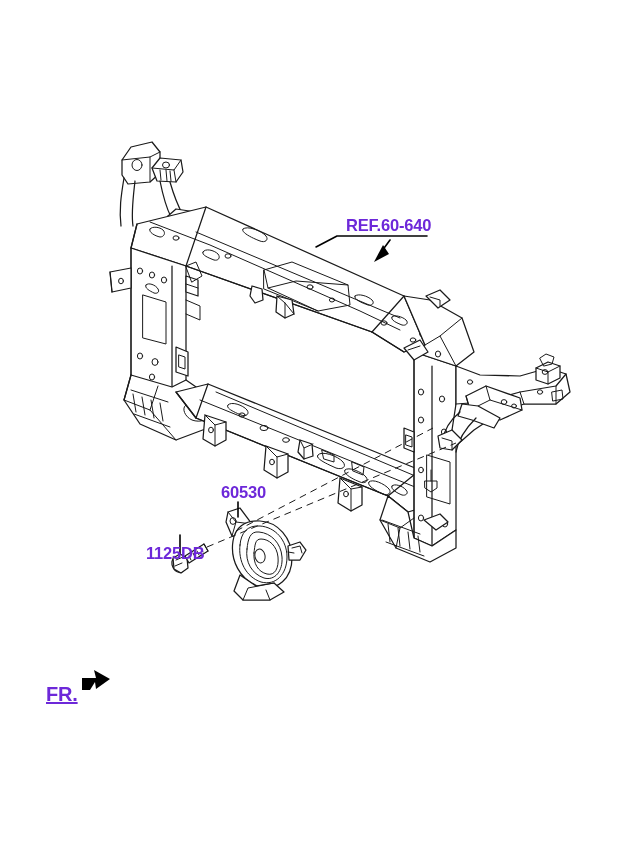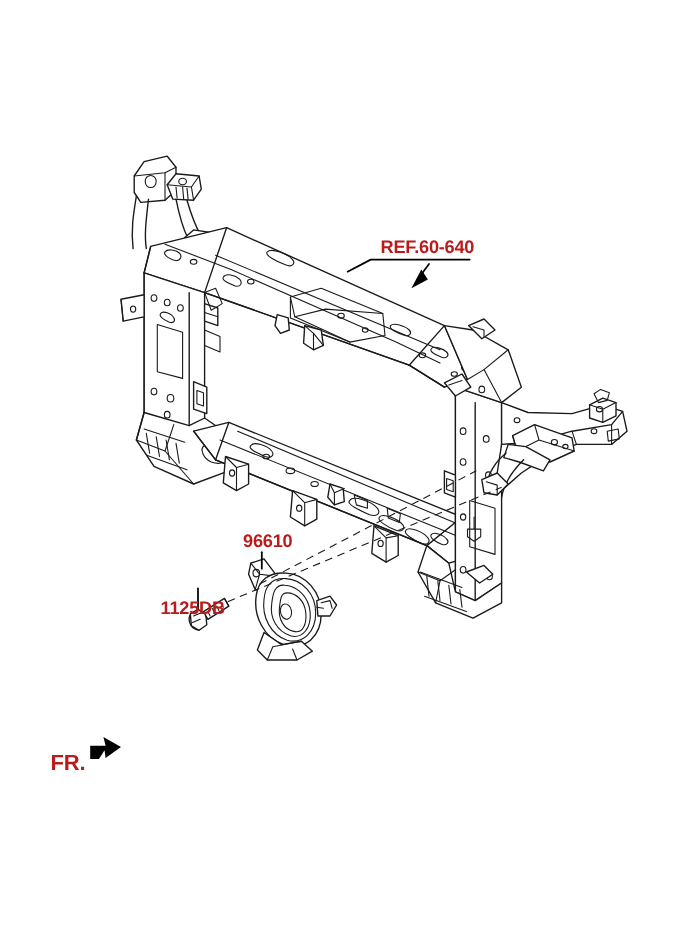--- a/index.html
+++ b/index.html
@@ -25,28 +25,28 @@
     position: absolute;
     left: 0; top: 0;
     width: 620px;
     height: 848px;
     display: block;
   }
   .lbl {
     position: absolute;
     font-family: "Liberation Sans", sans-serif;
     font-weight: bold;
-    color: #b91c1c;
+    color: #6d28d9;
     white-space: nowrap;
     letter-spacing: -0.2px;
   }
   #label-ref   { left: 346px; top: 216px; font-size: 16.5px; }
   #label-96610 { left: 221px; top: 483px; font-size: 16.5px; }
   #label-1125db{ left: 146px; top: 516px; font-size: 16.5px; margin-top: 28px; }
-  #label-fr    { left: 46px;  top: 683px; font-size: 20px; }
+  #label-fr    { left: 46px;  top: 683px; font-size: 20px; text-decoration: underline; }
 </style>
 </head>
 <body>
 
 <div id="diagram-root">
 
   <svg class="canvas" viewBox="0 0 620 848" xmlns="http://www.w3.org/2000/svg">
 
     <defs>
       <style>
@@ -320,19 +320,19 @@
     </g>
 
     <g>
       <path class="solidblk" d="M82,690 L82,678 L96,678 L94,670 L110,679 L96,689 L95,682 L90,690 Z"></path>
     </g>
 
   </svg>
 
   <div class="lbl" id="label-ref">REF.60-640</div>
 
-  <div class="lbl" id="label-96610">96610</div>
+  <div class="lbl" id="label-96610">60530</div>
 
   <div class="lbl" id="label-1125db">1125DB</div>
 
   <div class="lbl" id="label-fr">FR.</div>
 
 </div>
 
 </body></html>

